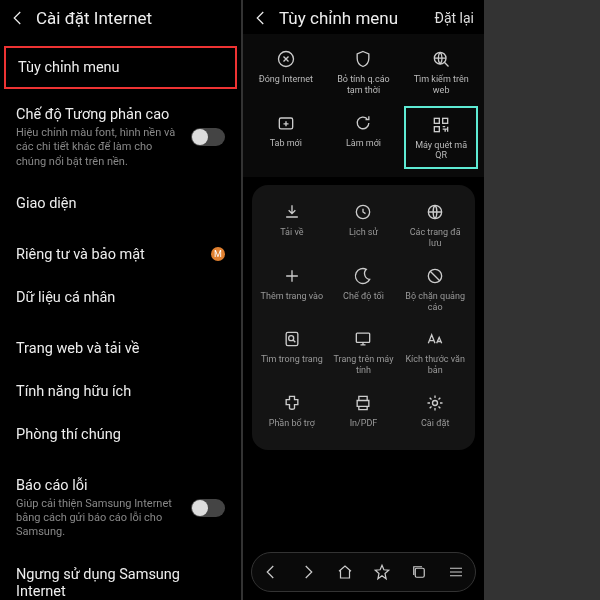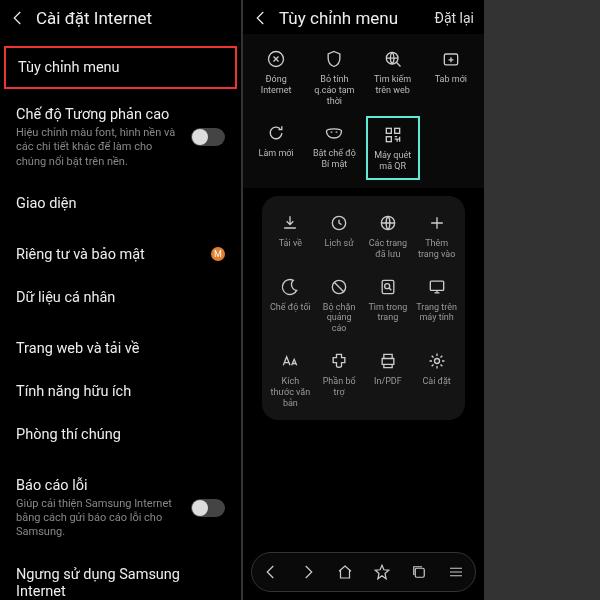--- a/index.html
+++ b/index.html
@@ -94,21 +94,21 @@
 
 .highlighted-red { border: 2px solid #5eead4; }
 
 .grid-section {
   background: #0a0a0a;
   padding: 8px 6px;
   margin-bottom: 8px;
 }
 .grid4 {
   display: grid;
-  grid-template-columns: repeat(4, 1fr);
+  grid-template-columns: repeat(3, 1fr);
   gap: 4px;
 }
 .grid-item {
   display: flex;
   flex-direction: column;
   align-items: center;
   justify-content: flex-start;
   padding: 6px 2px;
   min-height: 58px;
   position: relative;
@@ -126,21 +126,21 @@
   font-size: 9px;
   color: #bbb;
   text-align: center;
   line-height: 1.2;
   max-width: 64px;
 }
 .dark-panel {
   background: #141414;
   border-radius: 16px;
   padding: 10px 6px 6px 6px;
-  margin: 0 19px;
+  margin: 0 9px;
 }
 .dark-panel .grid-item .lbl { color: #999; }
 
 .bottom-nav {
   position: absolute;
   bottom: 8px;
   left: 8px;
   right: 8px;
   height: 40px;
   border: 1px solid #333;
@@ -291,28 +291,20 @@
           <div class="lbl">Tab mới</div>
         </div>
         <div class="grid-item">
           <div class="ico">
             <svg viewBox="0 0 24 24" width="20" height="20">
               <path d="M19 12 A7 7 0 1 1 17 7 M19 4 V8 H15"></path>
             </svg>
           </div>
           <div class="lbl">Làm mới</div>
         </div>
-        <div class="grid-item">
-          <div class="ico">
-            <svg viewBox="0 0 24 24" width="20" height="20">
-              <path d="M3 10 C3 6 21 6 21 10 C21 15 17 18 12 18 C7 18 3 15 3 10 Z M8 11 H10 M14 11 H16"></path>
-            </svg>
-          </div>
-          <div class="lbl">Bật chế độ Bí mật</div>
-        </div>
         <div class="grid-item highlighted-red">
           <div class="ico">
             <svg viewBox="0 0 24 24" width="20" height="20">
               <rect x="4" y="4" width="6" height="6"></rect>
               <rect x="14" y="4" width="6" height="6"></rect>
               <rect x="4" y="14" width="6" height="6"></rect>
               <path d="M14 14 H17 M14 17 H20 M20 14 V20 M17 17 V20"></path>
             </svg>
           </div>
           <div class="lbl">Máy quét mã QR</div>

